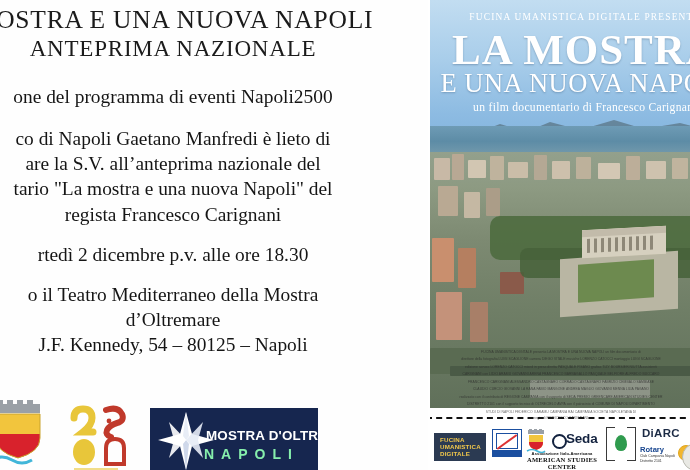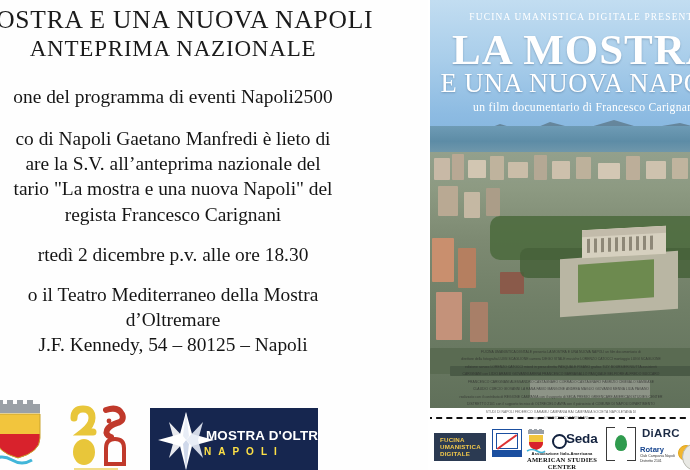--- a/index.html
+++ b/index.html
@@ -45,23 +45,23 @@
   
   #n2500{left:62px;bottom:-2px;width:78px;height:72px;}
   
   #mdo{left:150px;bottom:0px;width:168px;height:62px;background:#16264f;overflow:hidden;}
   #mdo .mdo-txt{
     position:absolute;left:56px;top:20px;color:#fff;
     font-family:"Liberation Sans", sans-serif;font-weight:bold;
     font-size:13.4px;letter-spacing:.2px;white-space:nowrap;
   }
   #mdo .mdo-sub{
-    position:absolute;left:54px;top:38px;color:#fde047;
+    position:absolute;left:54px;top:38px;color:#86efac;
     font-family:"Liberation Sans", sans-serif;font-weight:bold;
-    font-size:10px;letter-spacing:7px;white-space:nowrap;
+    font-size:14px;letter-spacing:7px;white-space:nowrap;
   }
 
   
   #poster{
     position:absolute;left:430px;top:0;width:262px;height:470px;
     background:#ffffff;overflow:hidden;
   }
   
   #poster-art{
     position:absolute;left:0;top:0;width:310px;height:408px;overflow:hidden;

